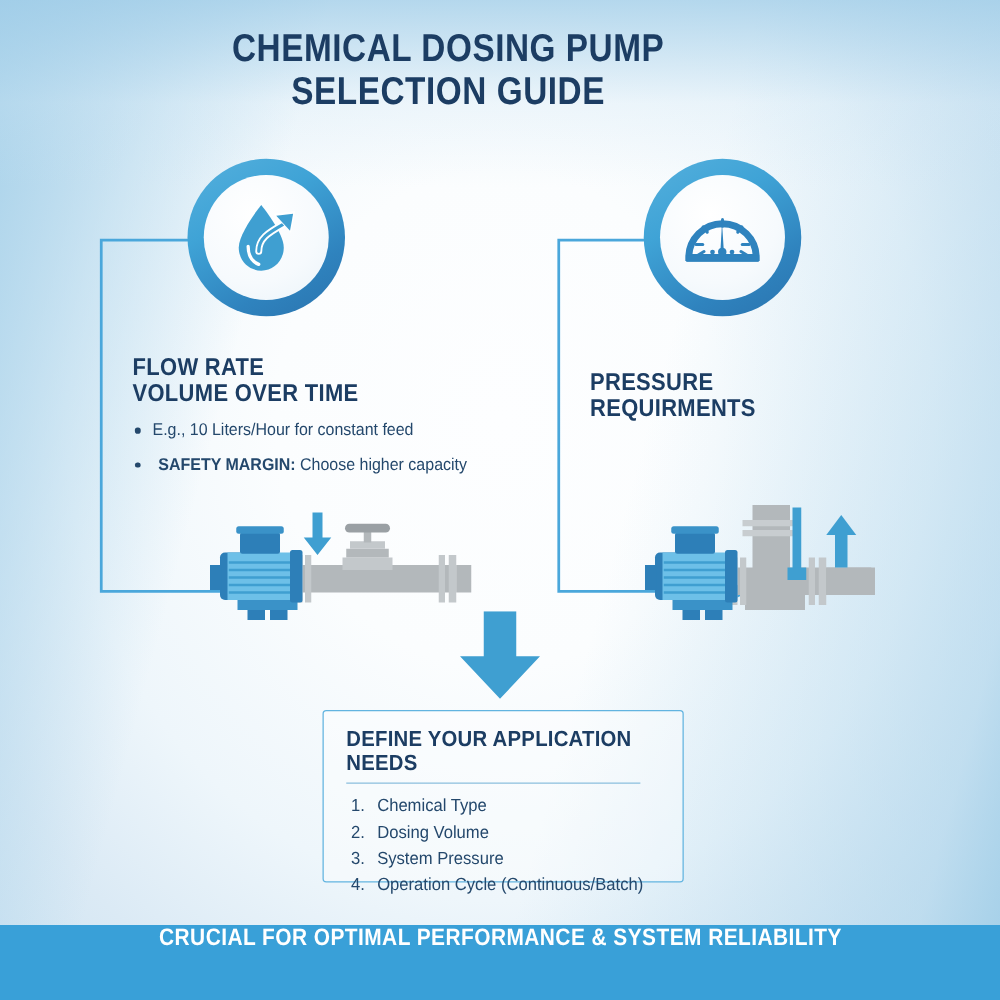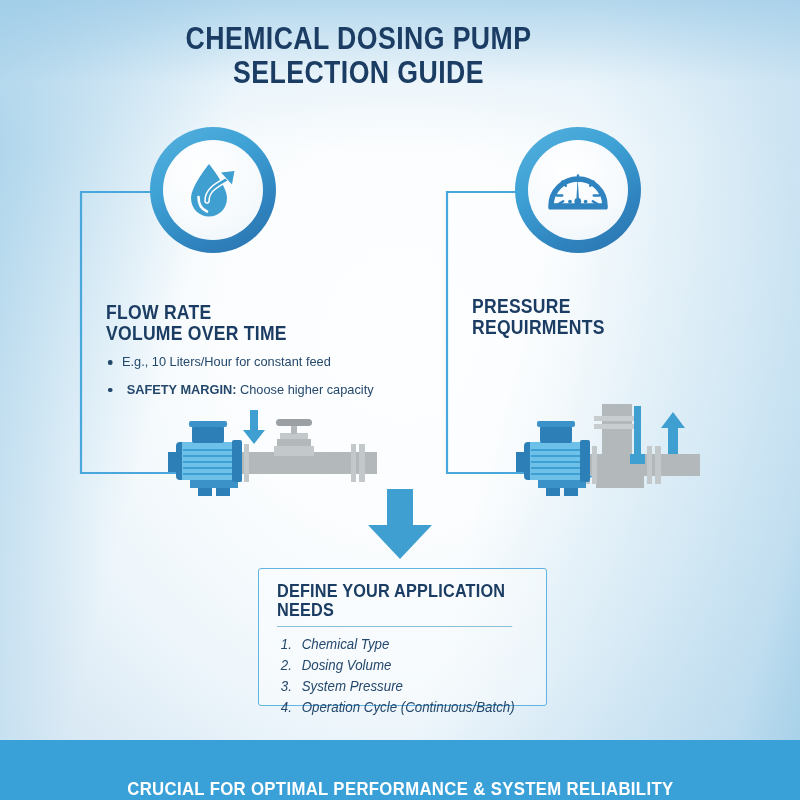--- a/index.html
+++ b/index.html
@@ -129,21 +129,21 @@
     font-size:17.5px;
     line-height:19px;
     color:#1c3d63;
     text-transform:uppercase;
     letter-spacing:0.2px;
     transform:scaleX(0.93);
     transform-origin:left center;
     padding-bottom:6px;
     border-bottom:1.4px solid #8bbfdd;
   }
-  .nlist { margin-top:8px; list-style:none; counter-reset:n;font-style:italic; }
+  .nlist { margin-top:8px; list-style:none; counter-reset:n; }
   .nlist li {
     position:relative;
     padding-left:26px;
     margin-bottom:2px;
     font-family:"Liberation Sans Narrow","Liberation Sans",sans-serif;
     font-size:14px;
     line-height:19px;
     color:#24486c;
     transform:scaleX(0.95);
     transform-origin:left center;
@@ -155,21 +155,21 @@
     left:4px; top:0;
     color:#24486c;
   }
 
   
   .footer {
     position:absolute;
     left:0; bottom:0;
     width:800px; height:60px;
     background:#39a0d8;
-    display:flex; align-items:flex-end; justify-content:center;
+    display:flex; align-items:flex-start; justify-content:center;
     z-index:8;
   }
   .footer-text {
     font-family:"Liberation Sans Narrow","Liberation Sans",sans-serif;
     font-weight:bold;
     font-size:19px;
     letter-spacing:0.4px;
     color:#ffffff;
     text-transform:uppercase;
     transform:scaleX(0.88);
@@ -230,21 +230,21 @@
           <line x1="57.4" y1="52" x2="52.8" y2="49.2"></line>
         </g>
         <path d="M36.3 49.5 L37.6 26 L39.1 49.5 Z" fill="#2f83be"></path>
         <circle cx="37.8" cy="49.5" r="3.4" fill="#2f83be"></circle>
         <circle cx="30" cy="49.6" r="1.9" fill="#2f83be"></circle>
         <circle cx="45.6" cy="49.6" r="1.9" fill="#2f83be"></circle>
       </svg>
     </div>
   </div>
 
-  <div class="sec" style="left:106px; top:302px; width:300px;">
+  <div class="sec" style="left:106px; top:284px; width:300px;">
     <div class="sec-h">FLOW RATE</div>
     <div class="sec-h">VOLUME OVER TIME</div>
     <ul class="blist">
       <li>
         <span>E.g., 10 Liters/Hour for constant feed</span>
       </li>
       <li style="padding-left:22px;">
         <span class="bold-lead">SAFETY MARGIN:</span><span> Choose higher capacity</span>
       </li>
     </ul>

